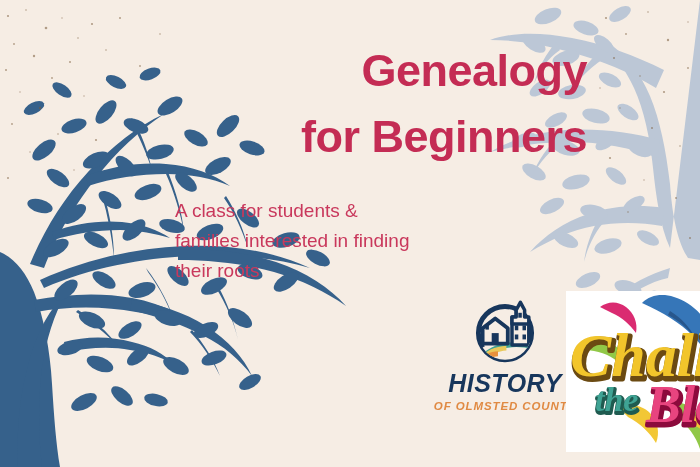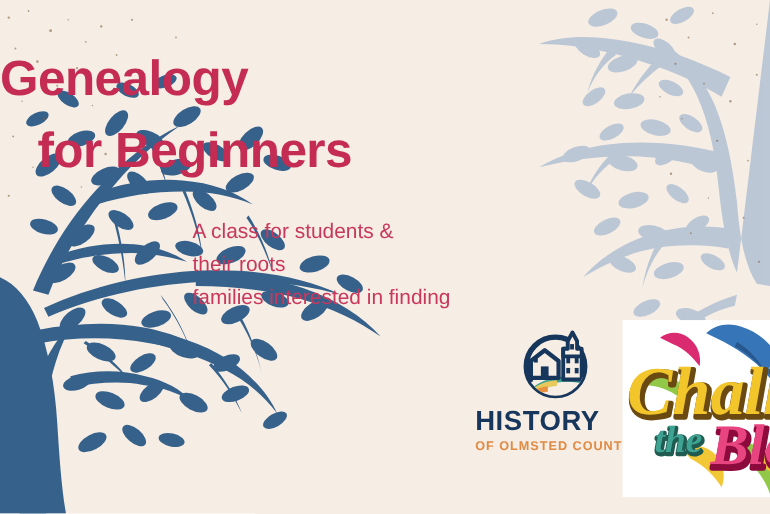--- a/index.html
+++ b/index.html
@@ -34,21 +34,21 @@
     pointer-events: none;
     opacity: .55;
   }
 
   
   .headline {
     position: absolute;
     left: 0;
     top: 38px;
     width: 587px;
-    text-align: left;
+    text-align: right;
     color: #C42C54;
     font-size: 45px;
     line-height: 66px;
     font-weight: bold;
     letter-spacing: -0.5px;
   }
   .headline .l1 { display: block; }
   .headline .l2 { display: block; margin-left: 34px; }
 
   
@@ -64,21 +64,22 @@
   }
   .subtitle span { display: block; }
 
   
   .hc-logo {
     position: absolute;
     left: 432px;
     top: 296px;
     width: 146px;
     height: 162px;
-    text-align: left;
+    text-align: center;
+    font-style: italic;
   }
   .hc-badge {
     width: 70px;
     height: 70px;
     margin: 0 auto;
     display: block;
   }
   .hc-word {
     color: #17365C;
     font-weight: bold;
@@ -318,22 +319,22 @@
     </g>
   </svg>
 
   <div class="headline">
     <span class="l1">Genealogy</span>
     <span class="l2">for Beginners</span>
   </div>
 
   <div class="subtitle">
     <span>A class for students &amp;</span>
+    <span>families interested in finding</span>
     <span>their roots</span>
-    <span>families interested in finding</span>
   </div>
 
   <div class="hc-logo">
     <svg class="hc-badge" viewBox="0 0 100 100" xmlns="http://www.w3.org/2000/svg">
       <defs>
         <clipPath id="circClip">
           <circle cx="50" cy="53" r="38"></circle>
         </clipPath>
       </defs>
 

